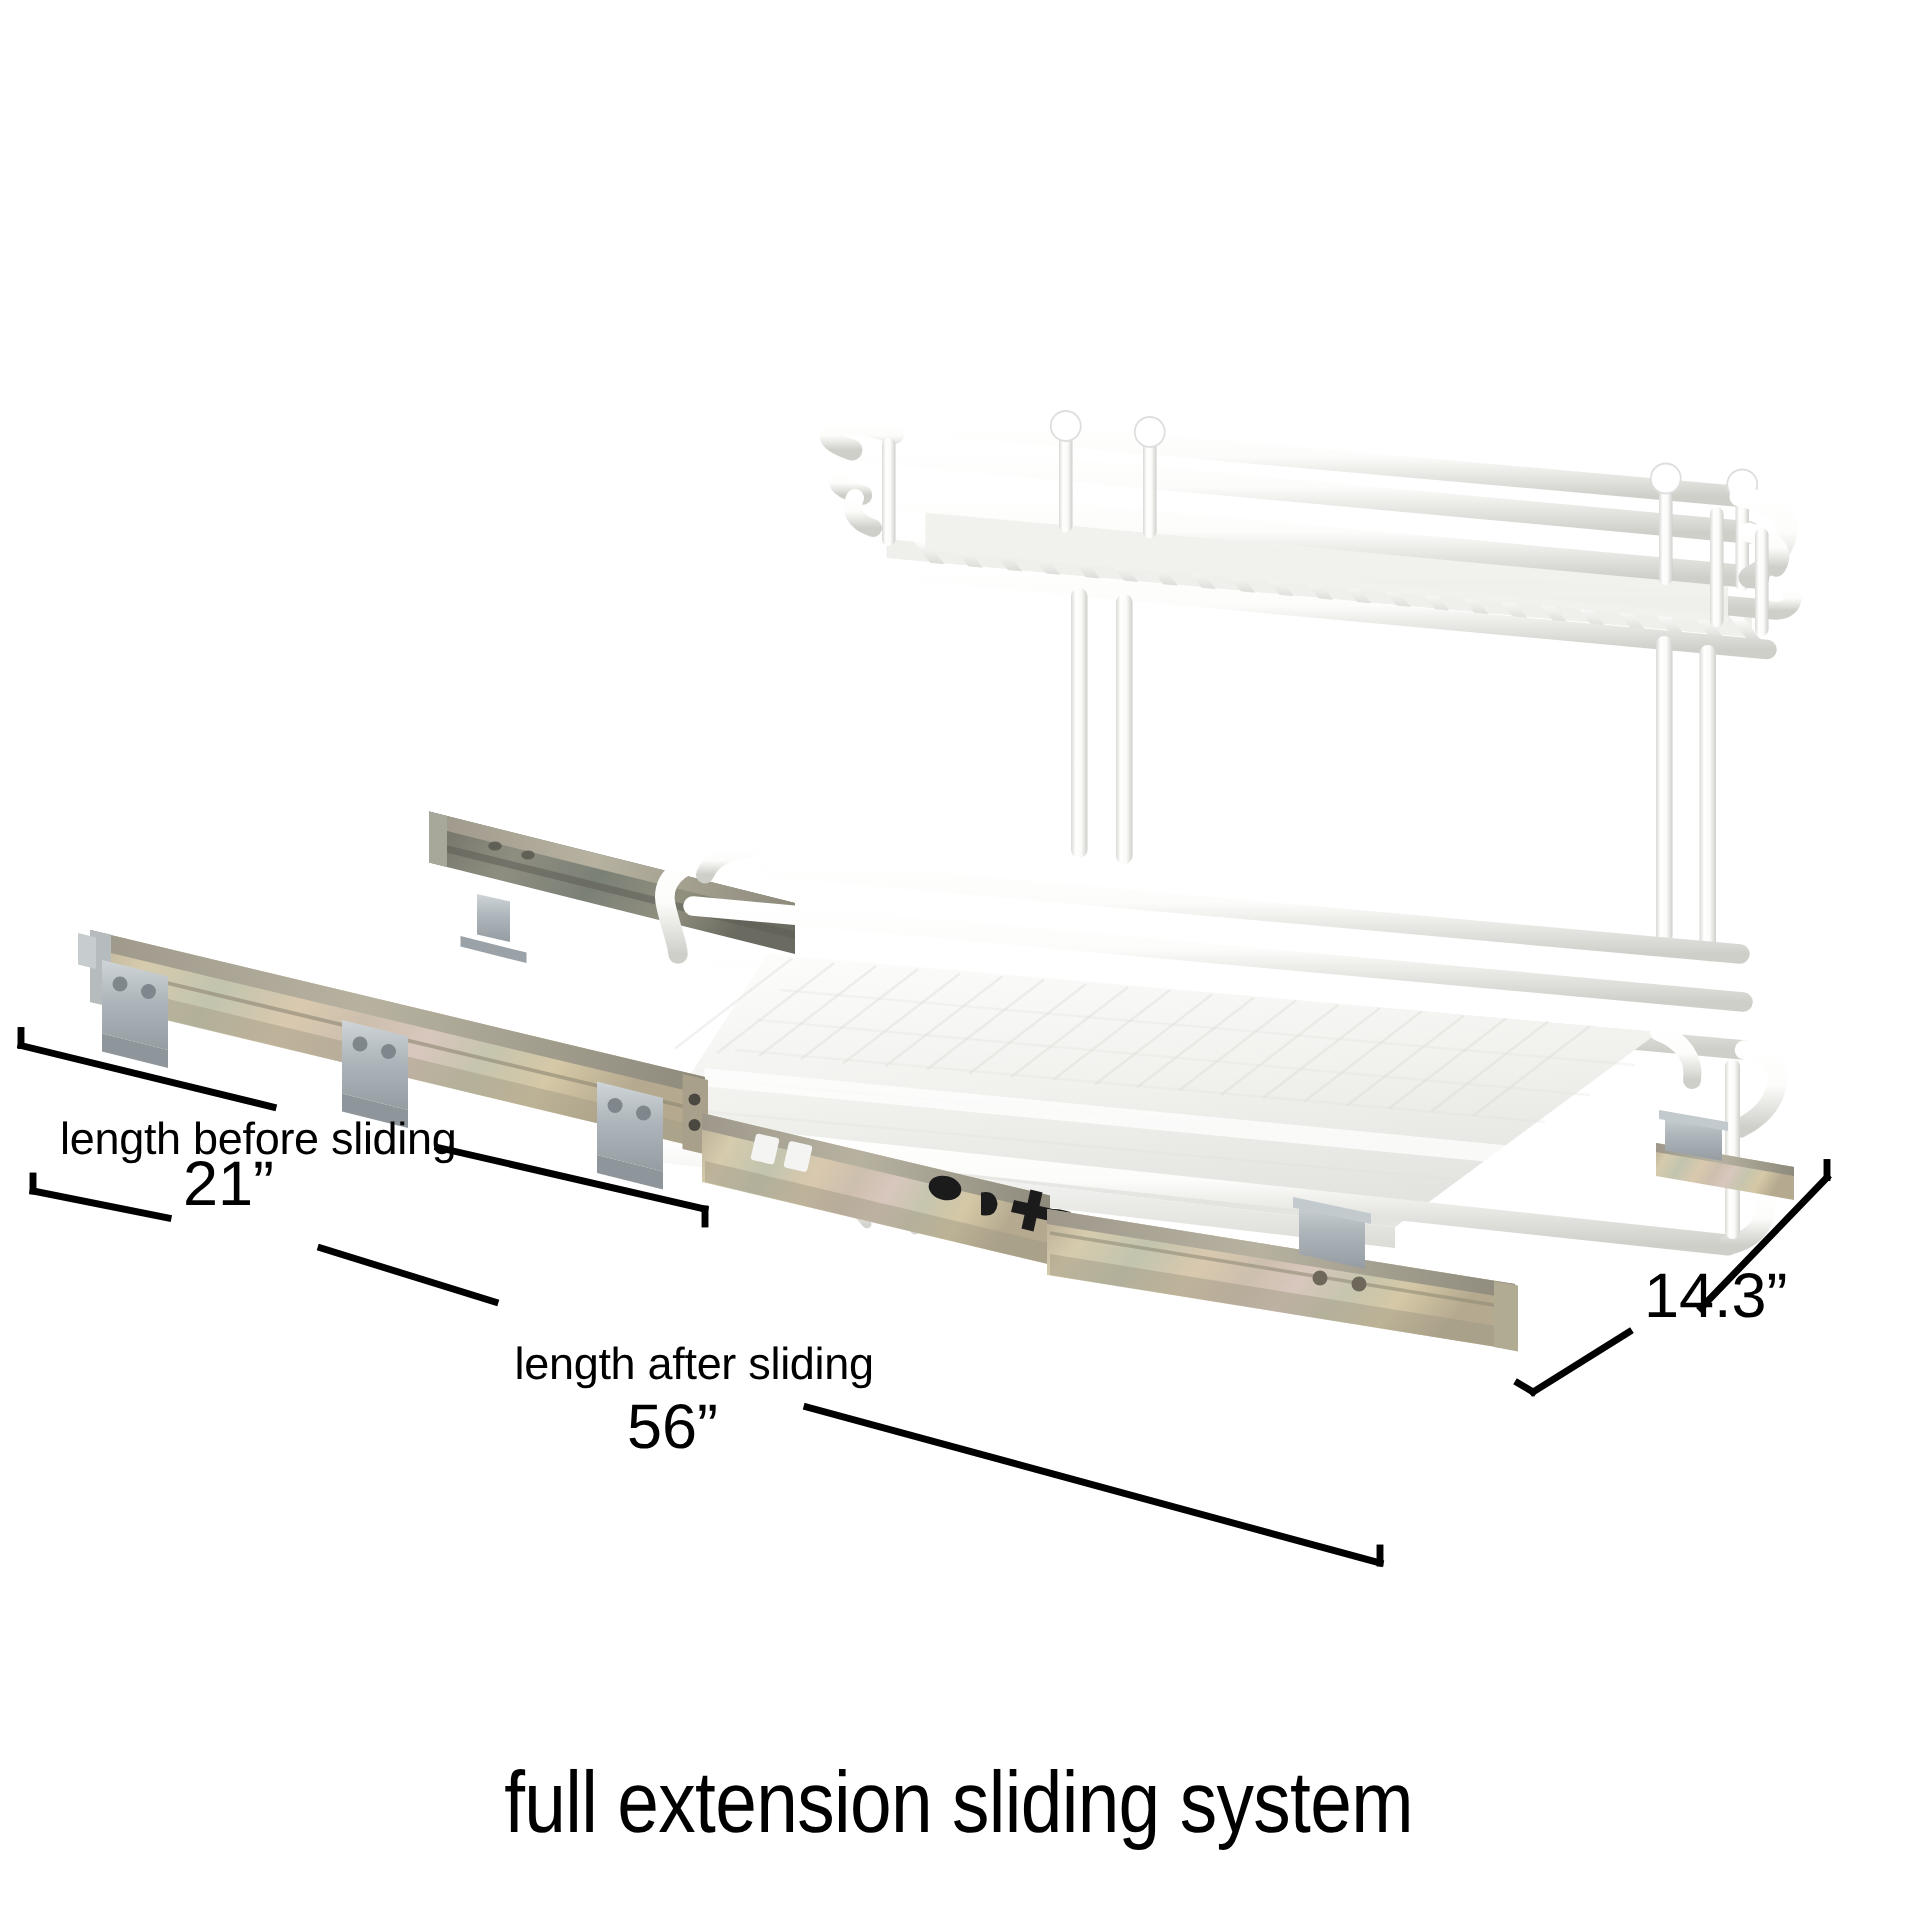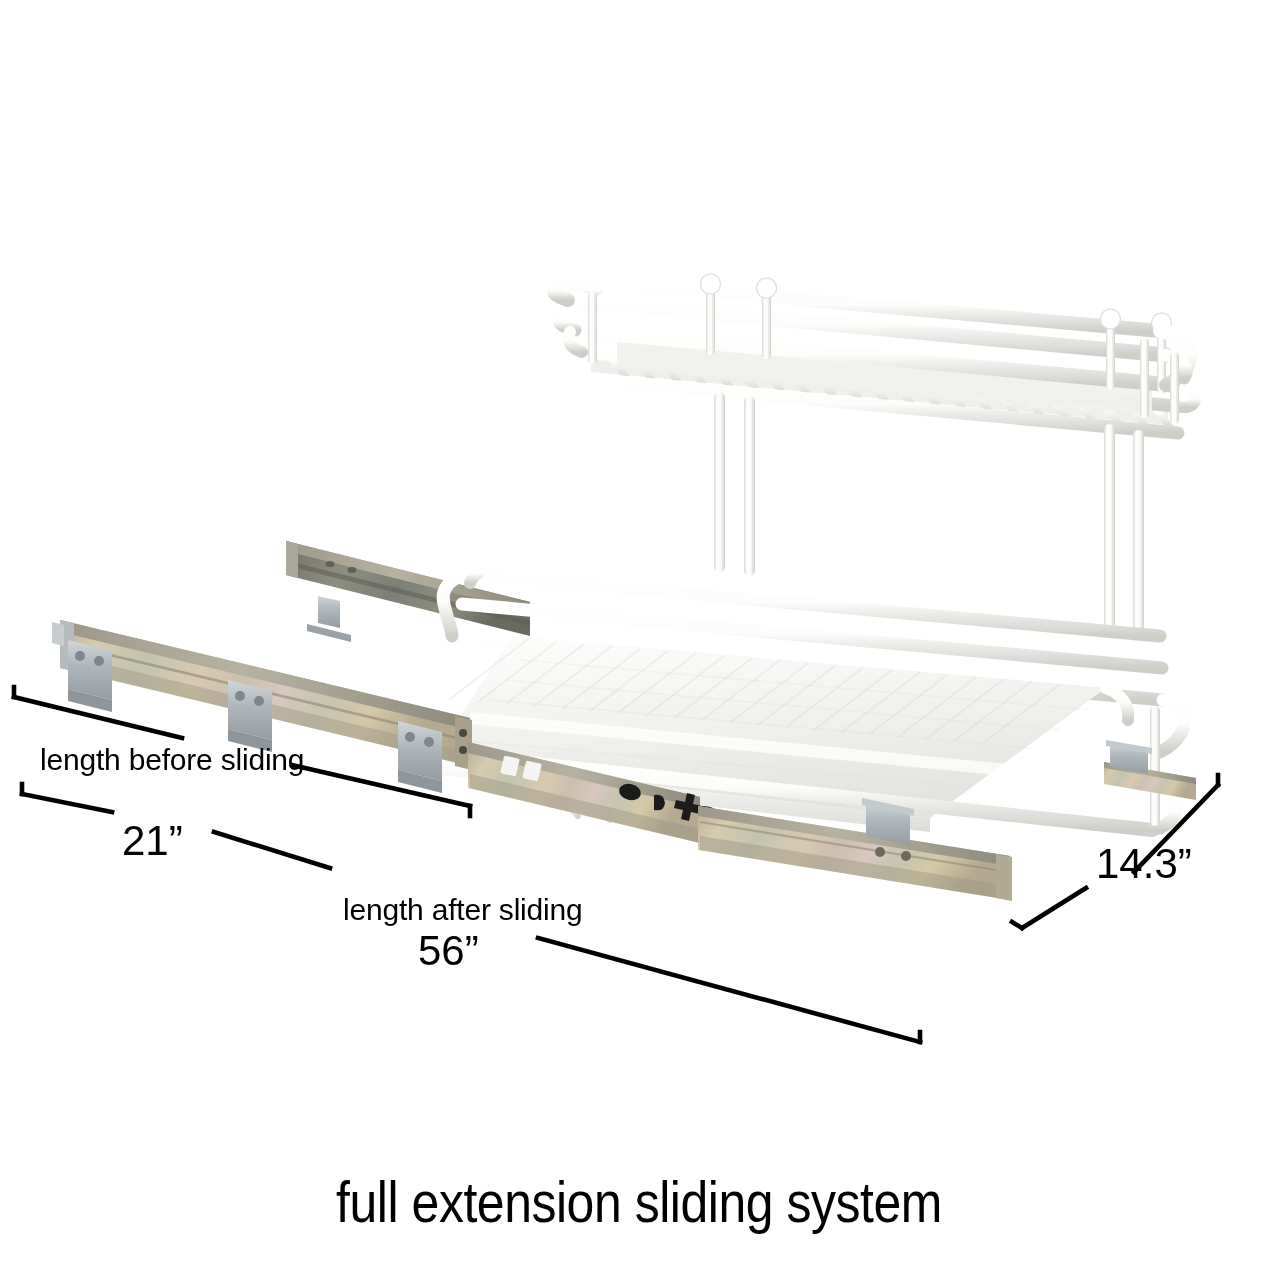--- a/index.html
+++ b/index.html
@@ -21,21 +21,21 @@
     position:absolute;
     font-family:"Liberation Sans", sans-serif;
     color:#000;
     white-space:nowrap;
     line-height:1;
   }
   .ann-label { font-size:30px; letter-spacing:-0.2px; }
   .ann-value { font-size:42px; font-weight:400; letter-spacing:0px; }
 
   #lbl-before { left:40px;  top:745px; }
-  #val-before { left:122px; top:820px; }
+  #val-before { left:122px; top:768px; }
   #lbl-after  { left:343px; top:895px; }
   #val-after  { left:418px; top:930px; }
   #val-depth  { left:1096px; top:843px; }
 
   .caption {
     position:absolute; left:0; right:0; top:1168px;
     text-align:center;
     font-family:"Liberation Sans Narrow","Liberation Sans", sans-serif;
     font-size:58px; font-weight:400; color:#000;
     transform:scaleX(0.86); transform-origin:center;

